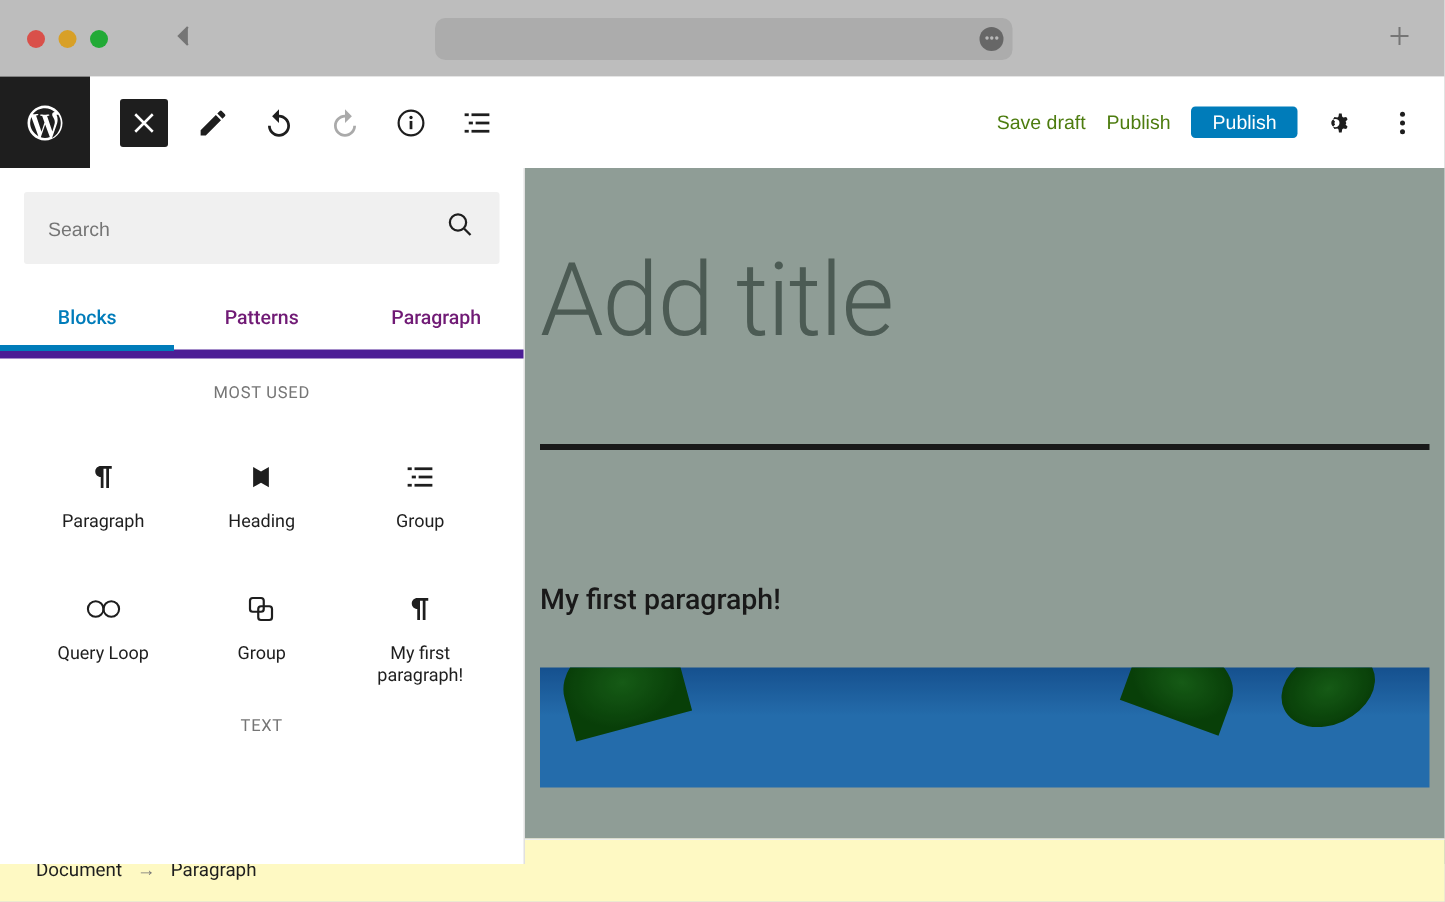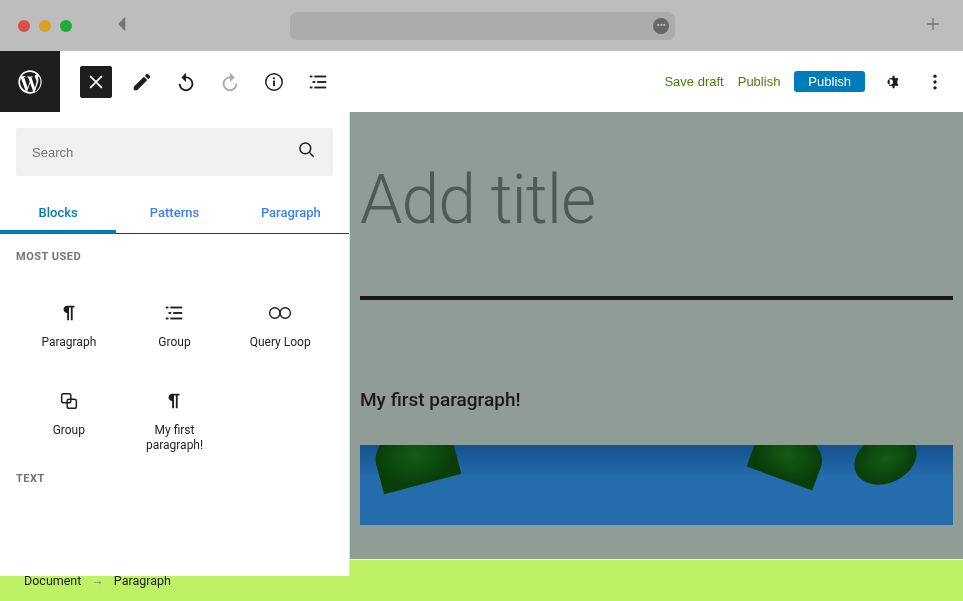--- a/index.html
+++ b/index.html
@@ -32,26 +32,26 @@
 .tool-btn.disabled { color: #aaa; }
 .toolbar-right { position: absolute; right: 14px; display: flex; align-items: center; gap: 14px; }
 .link-btn { color: #4d7c0f; font-size: 13px; font-weight: 500; background: none; border: none; cursor: pointer; }
 .publish-btn { background: #007cba; color: #fff; border: none; padding: 3px 14px; border-radius: 3px; font-size: 13px; font-weight: 500; cursor: pointer; }
 
 
 .inserter-panel { position: absolute; top: 112px; left: 0; width: 350px; height: 464px; background: #fff; z-index: 20; border-right: 1px solid #e0e0e0; }
 .search-wrap { padding: 16px; }
 .search-box { background: #f0f0f0; height: 48px; border-radius: 2px; display: flex; align-items: center; padding: 0 16px; }
 .search-box input { background: transparent; border: none; outline: none; flex: 1; font-size: 13px; color: #757575; }
-.tabs { display: flex; border-bottom: 1px solid #4c1d95; }
-.tab { flex: 1; text-align: center; padding: 13px 0; font-size: 13px; font-weight: 500; color: #3b82f6; cursor: pointer; position: relative; }
+.tabs { display: flex; border-bottom: 6px solid #4c1d95; }
+.tab { flex: 1; text-align: center; padding: 13px 0; font-size: 13px; font-weight: 500; color: #701a75; cursor: pointer; position: relative; }
 .tab.active::after { content: ''; position: absolute; bottom: -1px; left: 0; right: 0; height: 4px; background: #007cba; }
 .tab.active { color: #007cba; }
 .panel-body { padding: 16px; overflow: auto; height: calc(100% - 130px); }
-.section-label { font-size: 11px; font-weight: 700; color: #757575; letter-spacing: 0.5px; margin-bottom: 18px; }
+.section-label { font-size: 11px; font-weight: 400; color: #757575; letter-spacing: 0.5px; margin-bottom: 18px; text-align: center; }
 .block-grid { display: grid; grid-template-columns: repeat(3, 1fr); gap: 0; }
 .block-item { display: flex; flex-direction: column; align-items: center; padding: 18px 4px; cursor: pointer; border-radius: 4px; }
 .block-icon { height: 28px; display: flex; align-items: center; justify-content: center; margin-bottom: 8px; }
 .block-icon svg { fill: #1e1e1e; }
 .block-label { font-size: 12px; text-align: center; color: #1e1e1e; line-height: 1.3; }
 
 
 .canvas { position: absolute; top: 112px; left: 350px; right: 0; bottom: 25px; background: #a9b9b1; z-index: 1; overflow: hidden; }
 .canvas-inner { padding: 48px 10px 0 10px; }
 .title-placeholder { font-size: 68px; font-weight: 300; color: #5a6b63; letter-spacing: -1px; }
@@ -61,21 +61,21 @@
 .palm { position: absolute; width: 90px; height: 90px; }
 .palm::before, .palm::after { content: ''; position: absolute; background: #0a4a0a; }
 .palm1 { left: 15px; top: -20px; }
 .palm1::before { width: 80px; height: 60px; border-radius: 50% 50% 0 0; background: radial-gradient(ellipse at center, #1a6b1a 0%, #0a4a0a 70%); transform: rotate(-15deg); }
 .palm2 { right: 110px; top: -15px; }
 .palm2::before { width: 70px; height: 50px; border-radius: 50% 50% 0 0; background: radial-gradient(ellipse at center, #1a6b1a 0%, #0a4a0a 70%); transform: rotate(20deg); }
 .palm3 { right: 10px; top: -10px; }
 .palm3::before { width: 65px; height: 48px; border-radius: 50%; background: radial-gradient(ellipse at center, #1a6b1a 0%, #0a4a0a 70%); transform: rotate(-25deg); }
 
 
-.breadcrumb { position: absolute; bottom: 0; left: 0; right: 0; height: 42px; background: #bef264; display: flex; align-items: center; padding: 0 24px; font-size: 12.5px; color: #1e1e1e; z-index: 15; border-top: 1px solid #eee; }
+.breadcrumb { position: absolute; bottom: 0; left: 0; right: 0; height: 42px; background: #fef9c3; display: flex; align-items: center; padding: 0 24px; font-size: 12.5px; color: #1e1e1e; z-index: 15; border-top: 1px solid #eee; }
 .breadcrumb .arrow { margin: 0 10px; color: #757575; }
 </style>
 </head>
 <body>
 
 <div class="browser-chrome">
   <div class="traffic-lights">
     <span class="tl-red"></span>
     <span class="tl-yellow"></span>
     <span class="tl-green"></span>
@@ -184,20 +184,28 @@
       <div class="block-item">
         <div class="block-icon">
           <svg width="22" height="22" viewBox="0 0 24 24">
               <path d="M10 4h8v2h-2v14h-2V6h-2v14h-2V12c-2.2 0-4-1.8-4-4s1.8-4 4-4z"></path>
             </svg>
         </div>
         <div class="block-label">Paragraph</div>
       </div>
       <div class="block-item">
         <div class="block-icon">
+          <svg width="18" height="18" viewBox="0 0 24 24">
+              <path d="M5 3l7 4 7-4v18l-7-4-7 4z"></path>
+            </svg>
+        </div>
+        <div class="block-label">Heading</div>
+      </div>
+      <div class="block-item">
+        <div class="block-icon">
           <svg width="22" height="22" viewBox="0 0 24 24">
               <rect x="3" y="5" width="3" height="2"></rect>
               <rect x="8" y="5" width="13" height="2"></rect>
               <rect x="6" y="11" width="3" height="2"></rect>
               <rect x="11" y="11" width="10" height="2"></rect>
               <rect x="3" y="17" width="3" height="2"></rect>
               <rect x="8" y="17" width="13" height="2"></rect>
             </svg>
         </div>
         <div class="block-label">Group</div>

